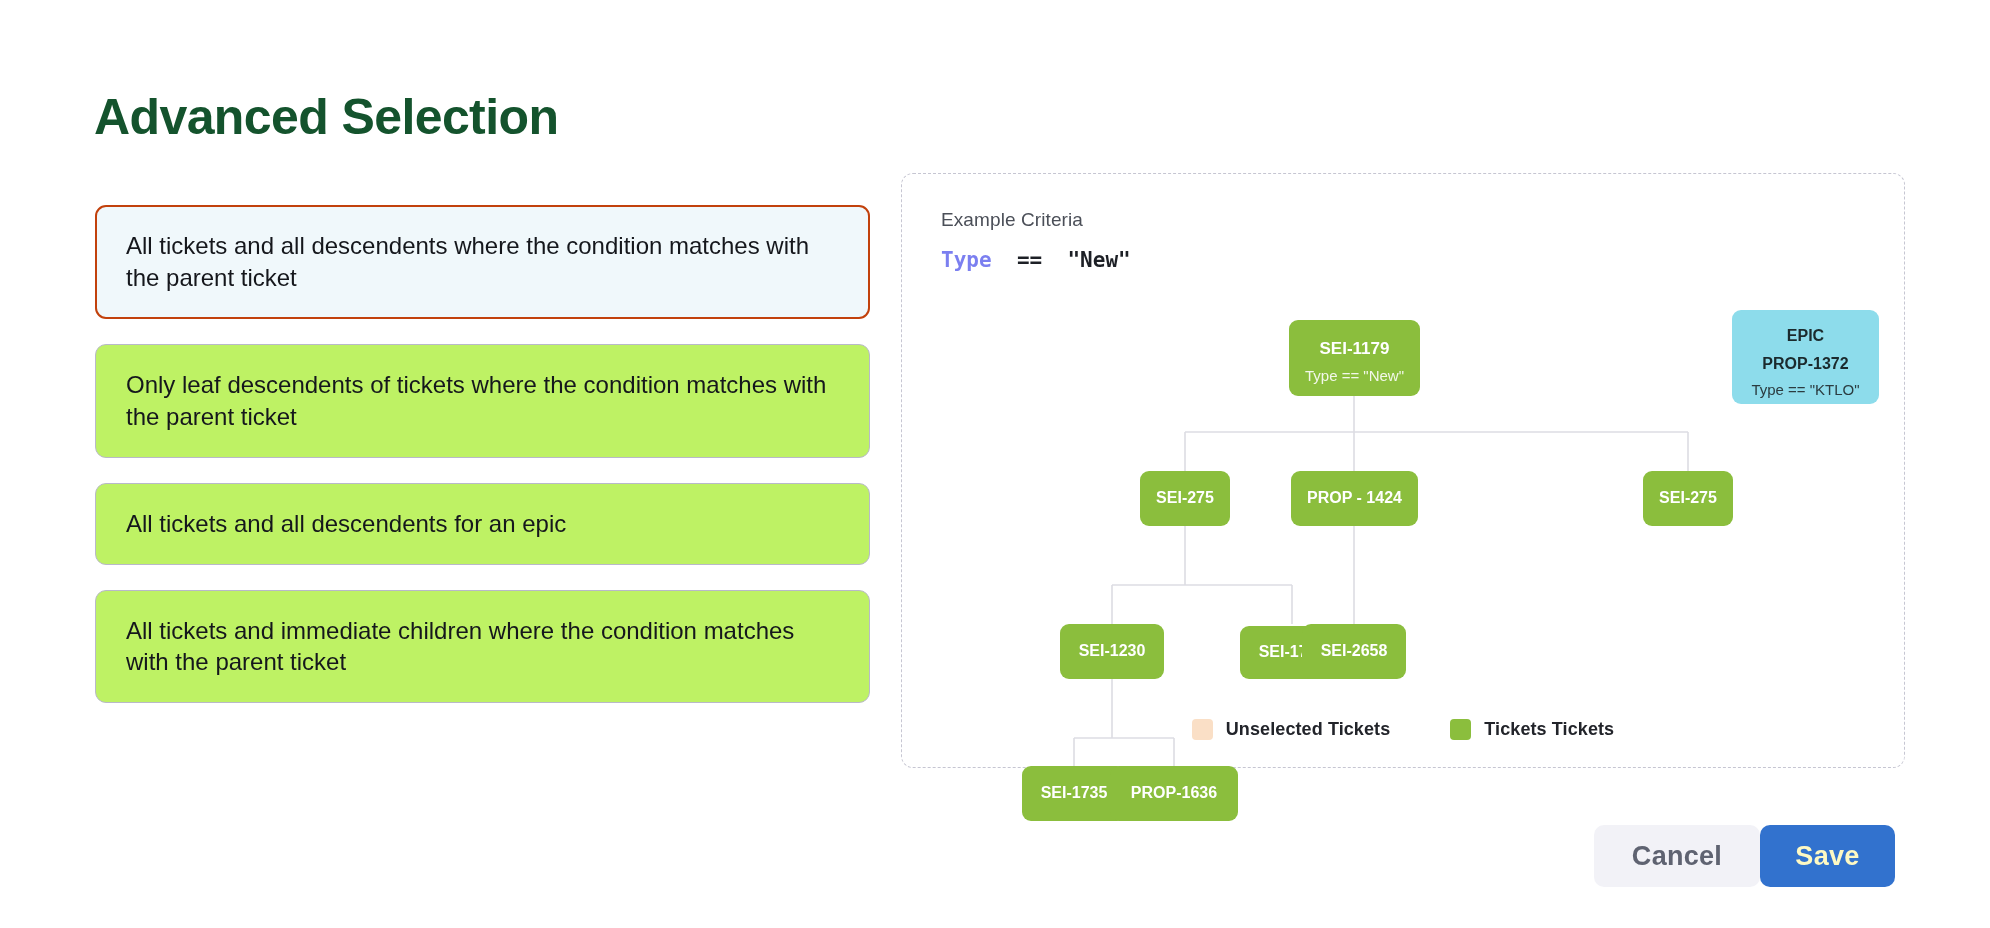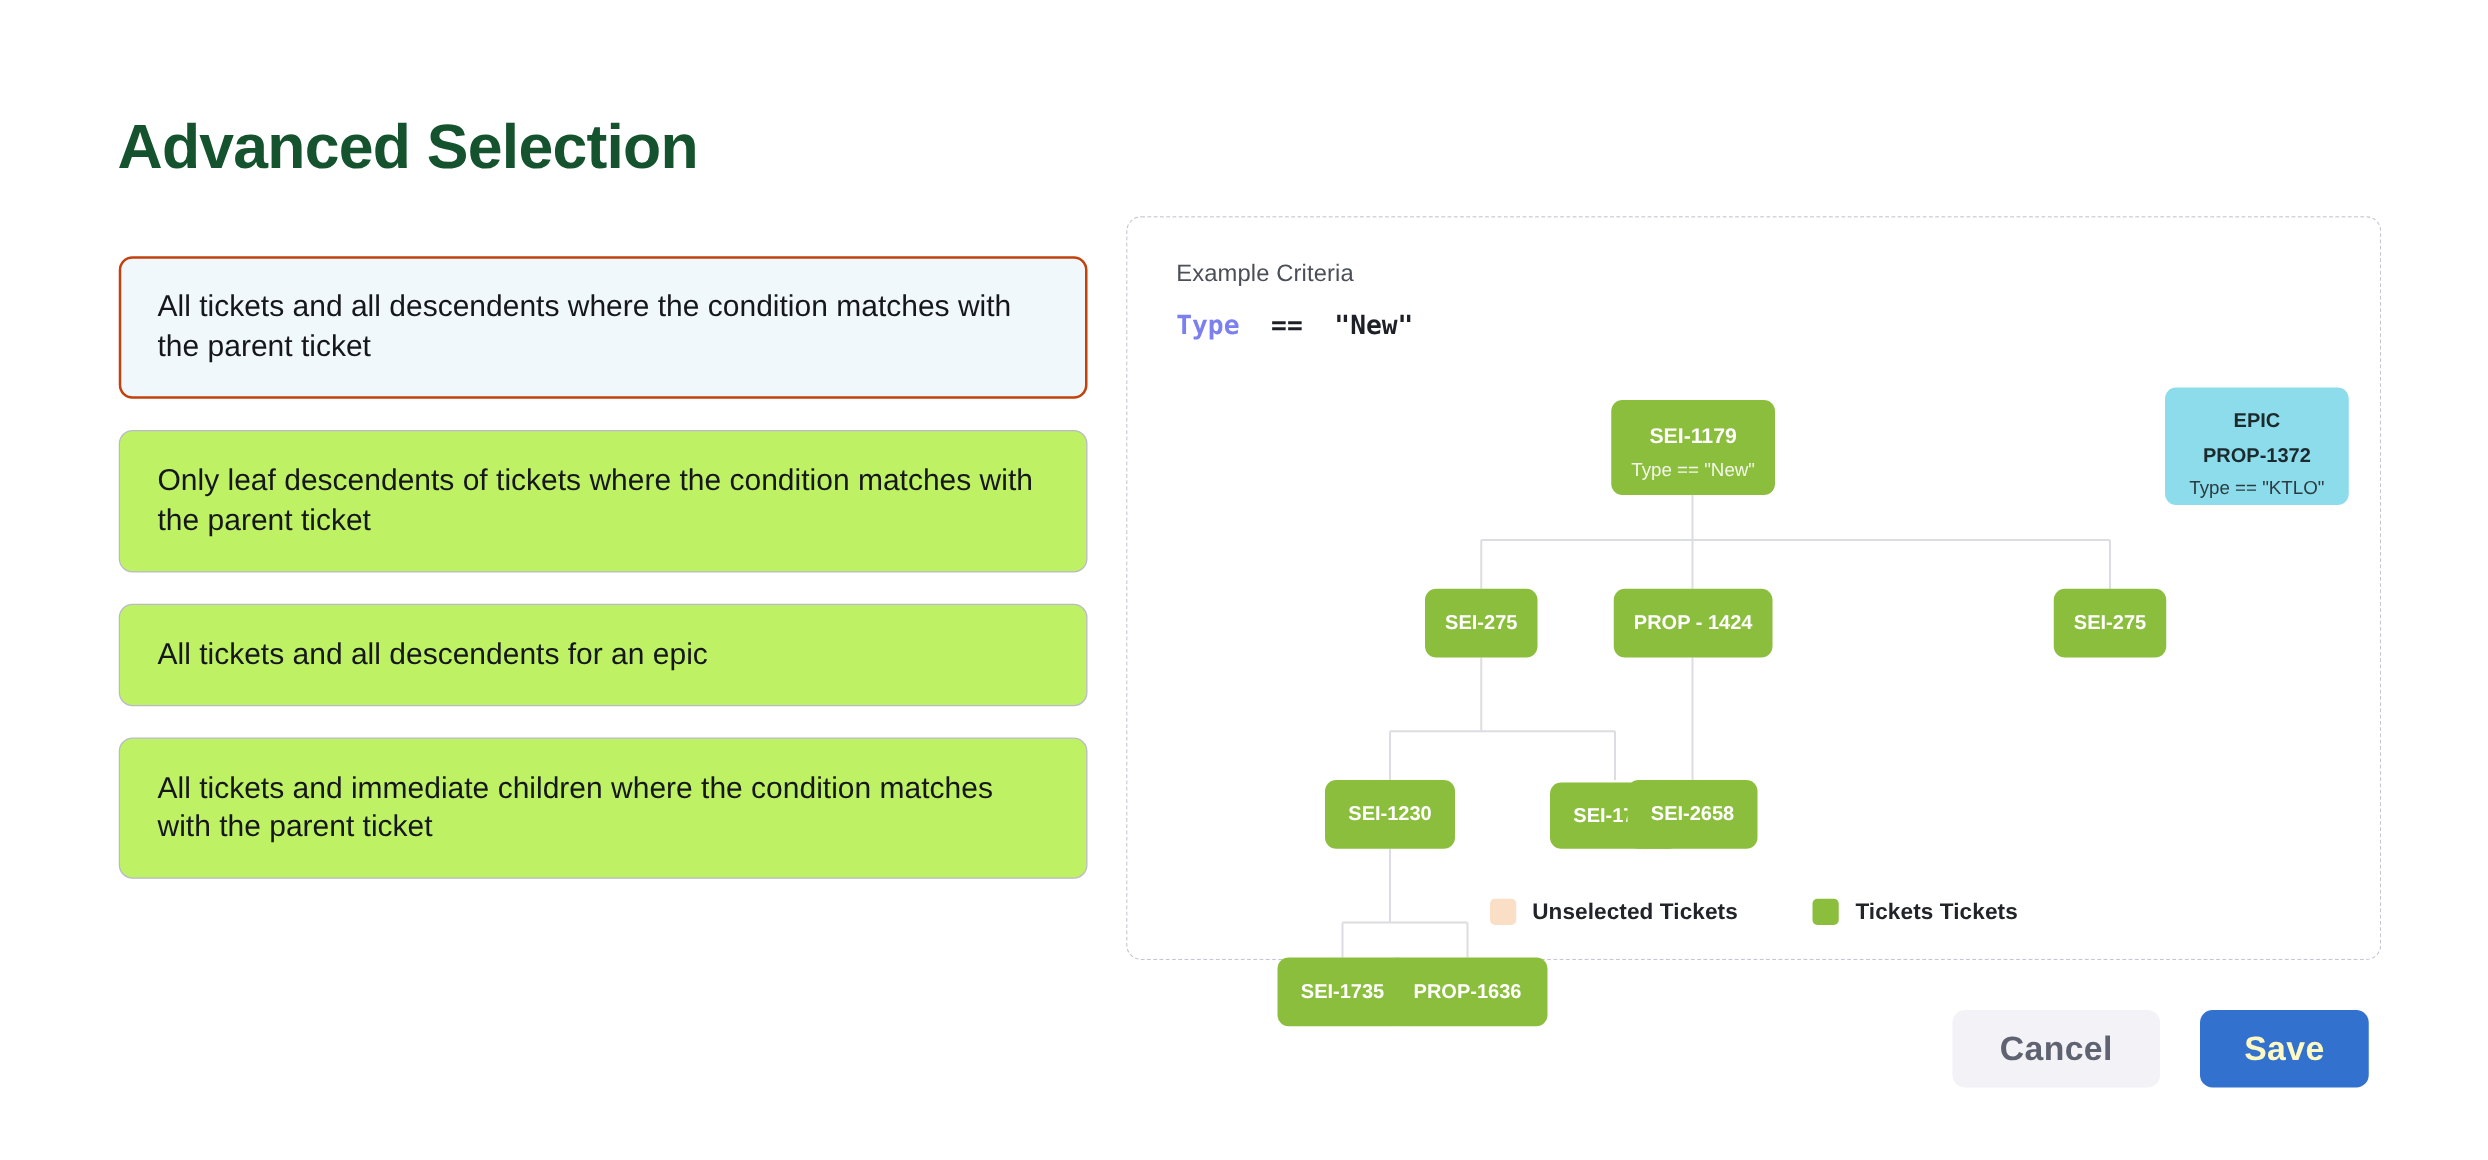--- a/index.html
+++ b/index.html
@@ -159,24 +159,23 @@
     font-size: 18px;
     font-weight: 600;
     color: #22242a;
     letter-spacing: 0.1px;
   }
 
   
   .footer {
     position: absolute;
     right: 95px;
-    top: 808px;
-    display: flex;
-    align-items: center;
-    gap: 32px;
+    top: 825px;
+    display: flex;
+    align-items: center;
   }
   .btn {
     border: none;
     border-radius: 10px;
     font-family: "Liberation Sans", sans-serif;
     font-size: 27px;
     font-weight: 700;
     letter-spacing: 0.3px;
     cursor: pointer;
     height: 62px;

